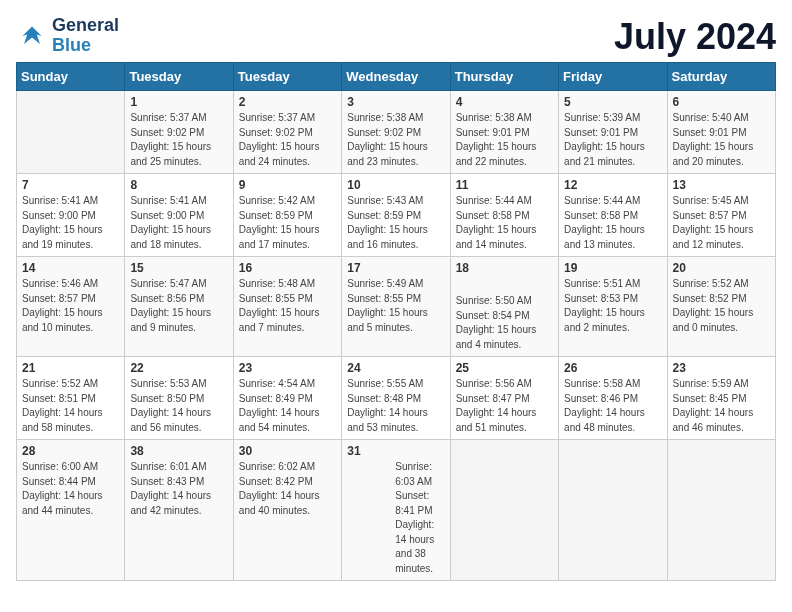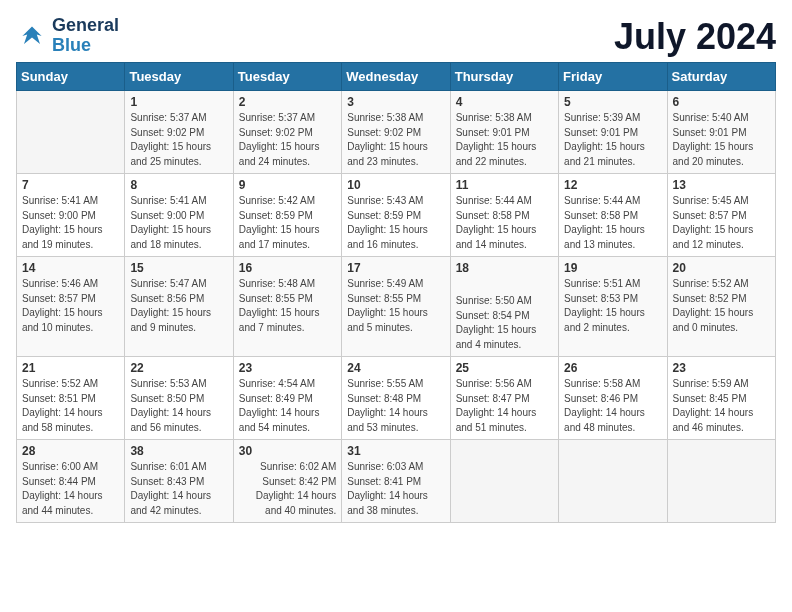--- a/index.html
+++ b/index.html
@@ -327,28 +327,28 @@
         </td>
         <td>
           <span class="day-num">38</span>
           <div class="cell-info" style="white-space: pre-line;">Sunrise: 6:01 AM
 Sunset: 8:43 PM
 Daylight: 14 hours
 and 42 minutes.</div>
         </td>
         <td>
           <span class="day-num">30</span>
-          <div class="cell-info" style="white-space: pre-line; text-align: right;">Sunrise: 6:02 AM
+          <div class="cell-info" style="white-space: pre-line;">Sunrise: 6:02 AM
 Sunset: 8:42 PM
 Daylight: 14 hours
 and 40 minutes.</div>
         </td>
         <td>
           <span class="day-num">31</span>
-          <div class="cell-info" style="white-space: pre-line;">Sunrise: 6:03 AM
+          <div class="cell-info" style="white-space: pre-line; margin-left: 48px;">Sunrise: 6:03 AM
 Sunset: 8:41 PM
 Daylight: 14 hours
 and 38 minutes.</div>
         </td>
         <td class="empty-cell"></td>
         <td class="empty-cell"></td>
         <td class="empty-cell"></td>
       </tr>
     </tbody>
 </table>

